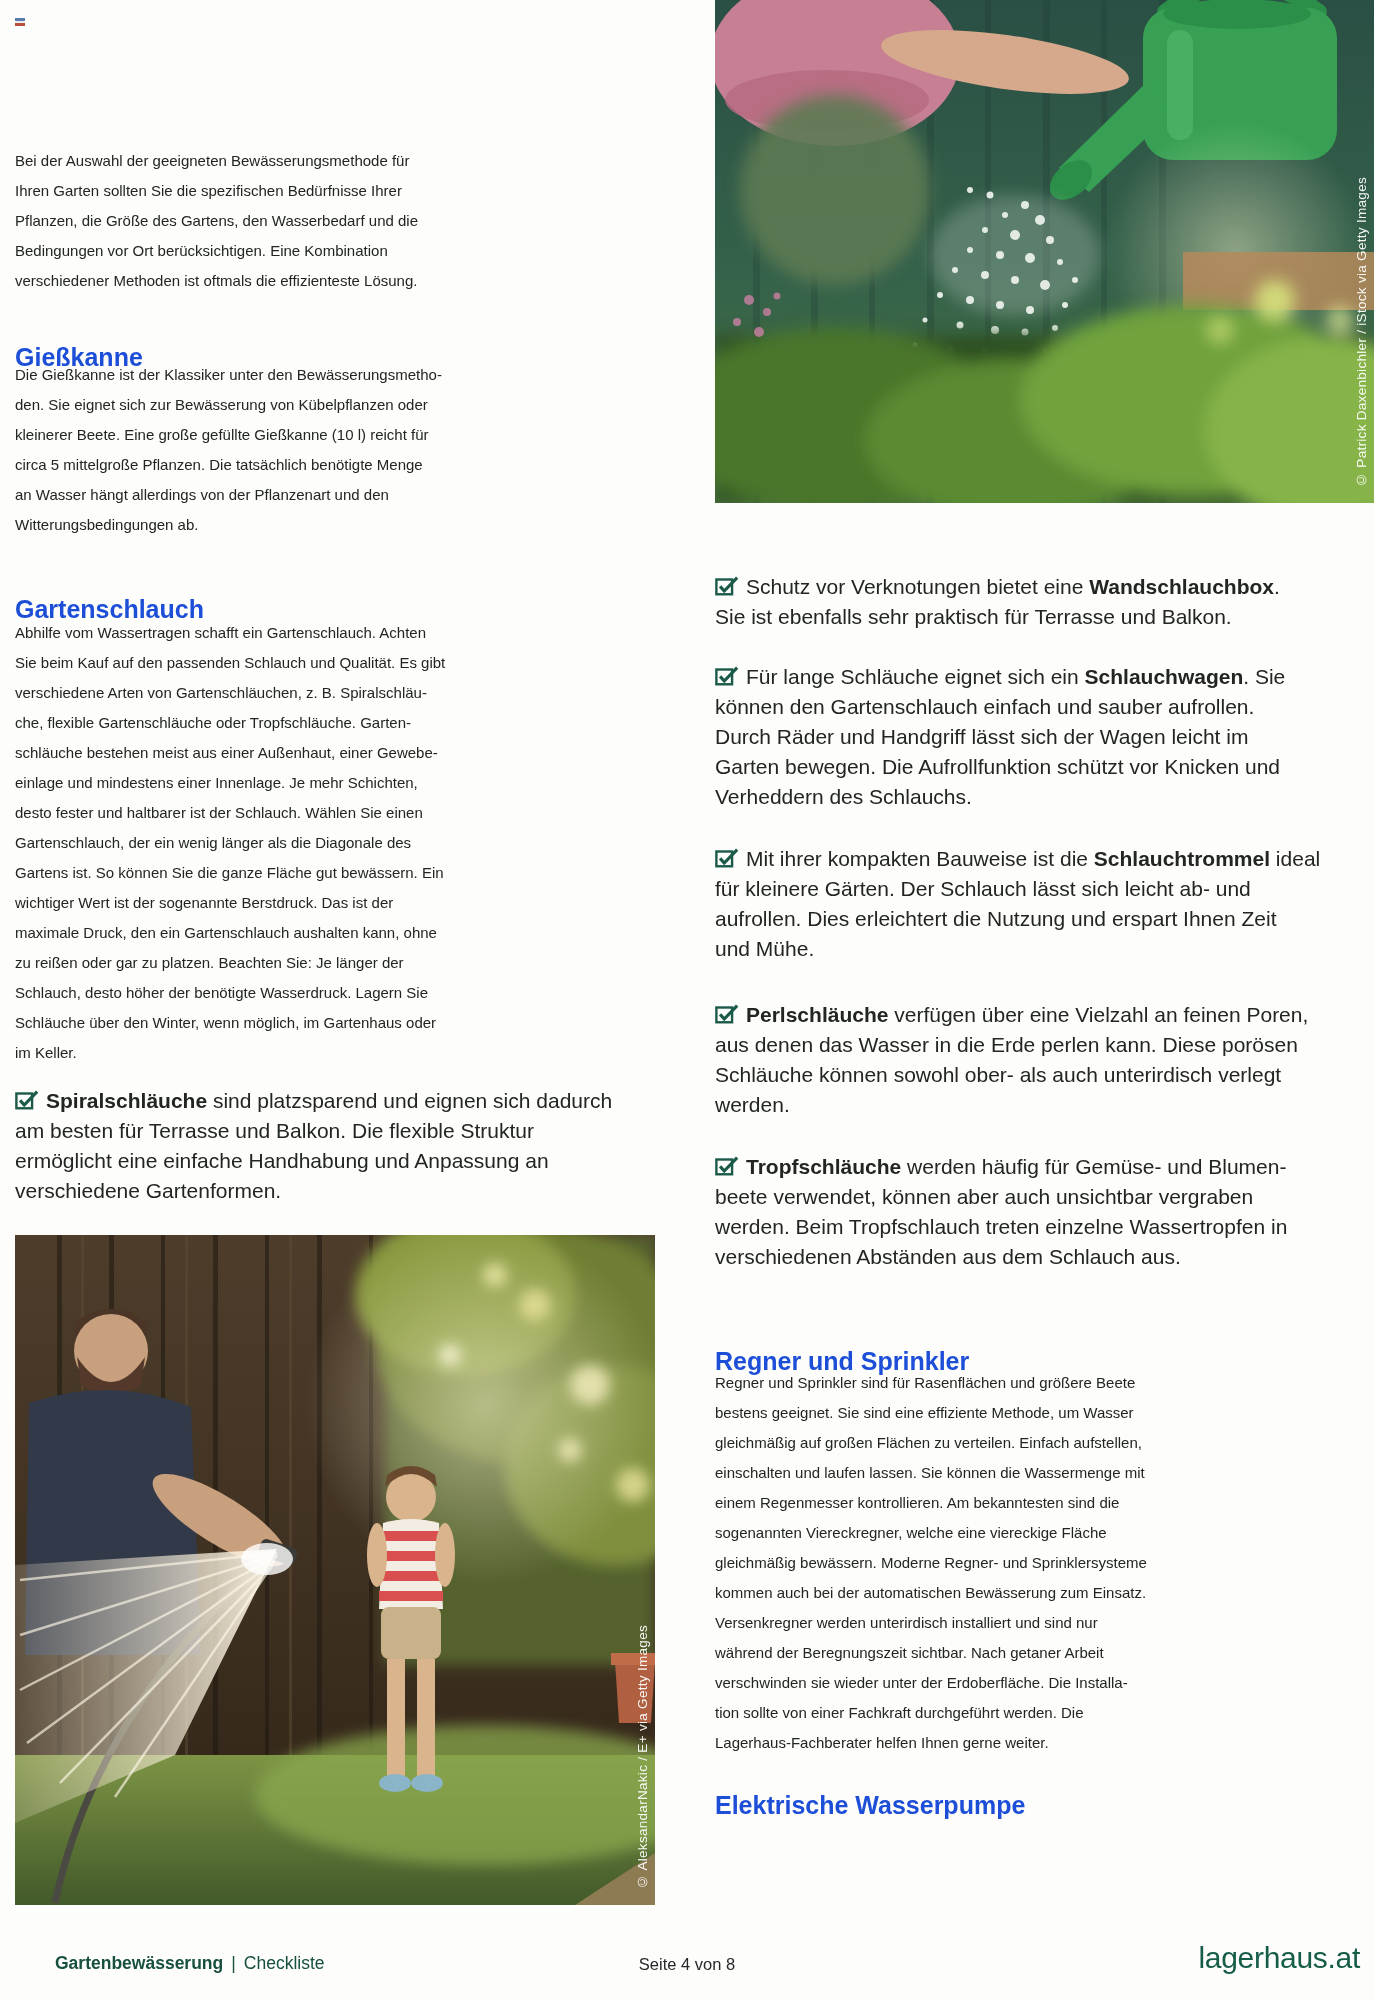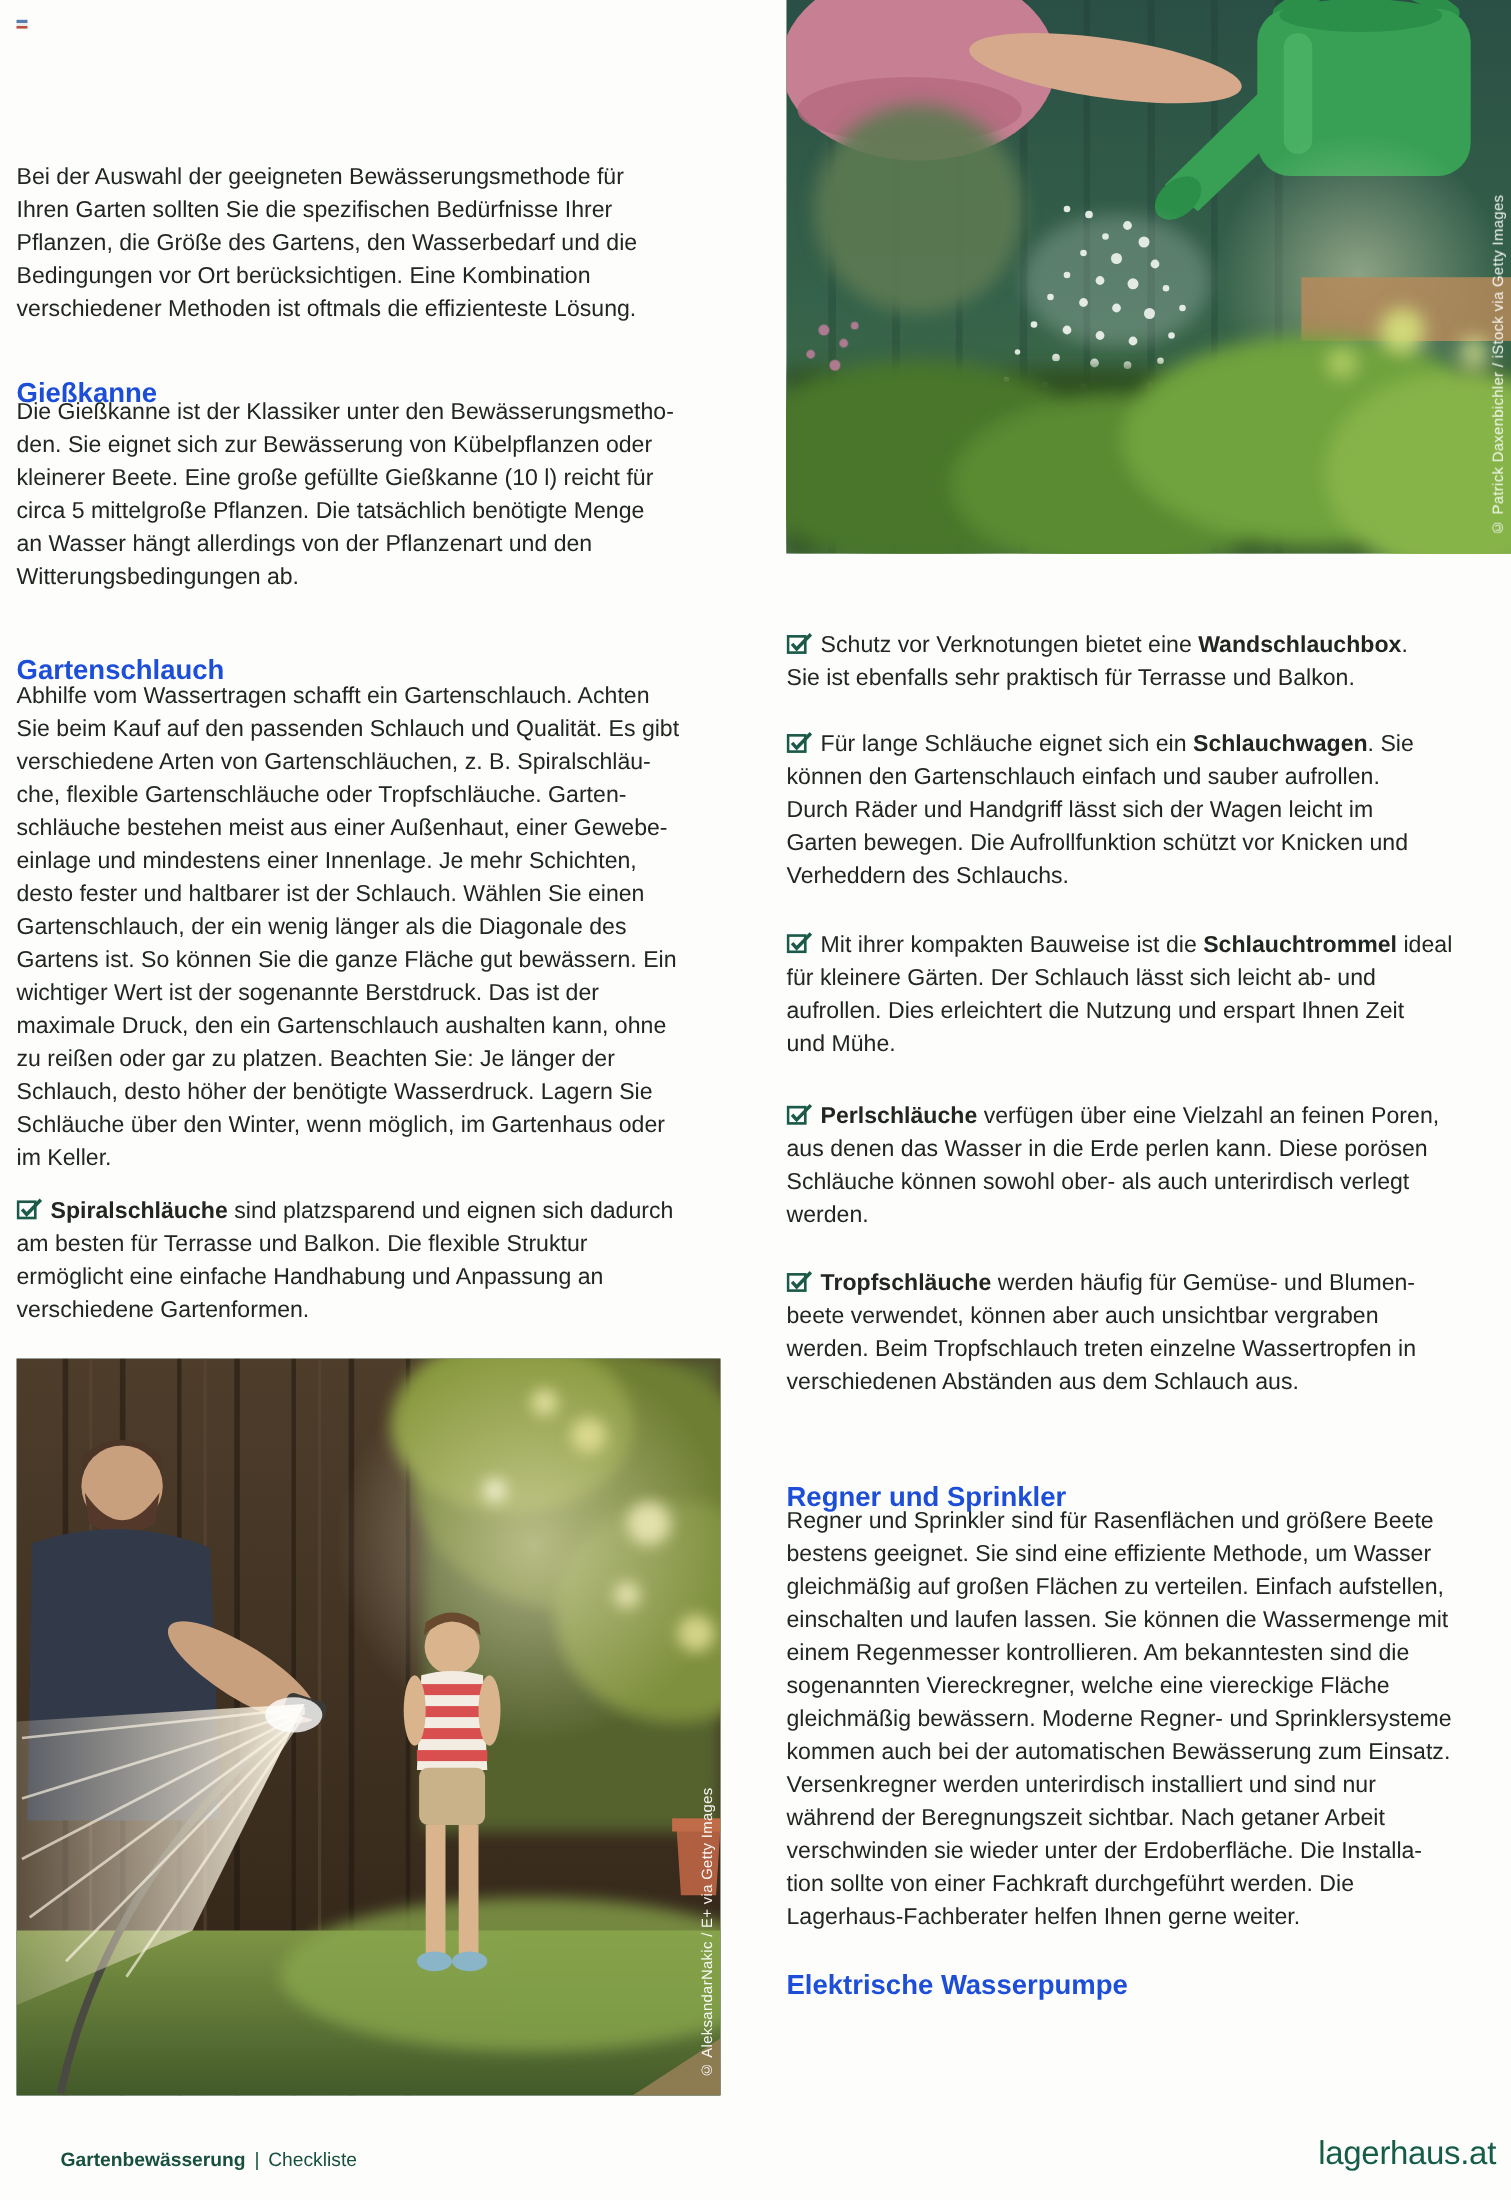--- a/index.html
+++ b/index.html
@@ -1,21 +1,21 @@
 <!DOCTYPE html>
 <html><head>
 <meta charset="utf-8">
 <style>
   html,body{margin:0;padding:0;background:#d8d8d8;}
   .page{position:relative;width:1374px;height:2000px;margin:0 auto;background:#fdfdfc;
         font-family:"Liberation Sans",sans-serif;color:#212621;overflow:hidden;}
   .abs{position:absolute;}
   .page-title{left:15px;top:0px;width:655px;font-size:46px;line-height:61px;font-weight:700;
               color:#186a4f;letter-spacing:-0.5px;white-space:pre-line;}
-  .body-text{font-size:21px;line-height:30px;white-space:pre-line;color:#212621;}
+  .body-text{font-size:15px;line-height:30px;white-space:pre-line;color:#212621;}
   .h2{font-size:25px;line-height:28px;font-weight:700;color:#1d4ed8;}
   .check-item{font-size:21px;line-height:30px;white-space:pre-line;color:#212621;}
   .check-item b{font-weight:700;}
   .cbx{display:inline-block;width:24px;height:21px;vertical-align:-2px;margin-right:7px;}
   .photo{position:absolute;overflow:hidden;background:#3a5a42;}
   .photo svg{display:block;width:100%;height:100%;}
   .credit{position:absolute;right:5px;bottom:16px;color:#ffffff;font-size:13.5px;
           writing-mode:vertical-rl;transform:rotate(180deg);opacity:.95;letter-spacing:.3px;}
   .artifact{left:15px;top:18px;width:10px;height:8px;
             background:linear-gradient(#5a7db0 33%,#ececec 33% 66%,#b8503e 66%);}
@@ -345,15 +345,16 @@
 kommen auch bei der automatischen Bewässerung zum Einsatz.
 Versenkregner werden unterirdisch installiert und sind nur
 während der Beregnungszeit sichtbar. Nach getaner Arbeit
 verschwinden sie wieder unter der Erdoberfläche. Die Installa-
 tion sollte von einer Fachkraft durchgeführt werden. Die
 Lagerhaus-Fachberater helfen Ihnen gerne weiter.</div>
 
   <h2 class="abs h2 h-pumpe">Elektrische Wasserpumpe</h2>
 
   <div class="abs footer-left"><span class="doc-title">Gartenbewässerung</span><span class="sep">|</span><span>Checkliste</span></div>
+  <div class="abs footer-center">Seite 4 von 8</div>
   <div class="abs footer-right">lagerhaus.at</div>
 
 </div>
 
 </body></html>

